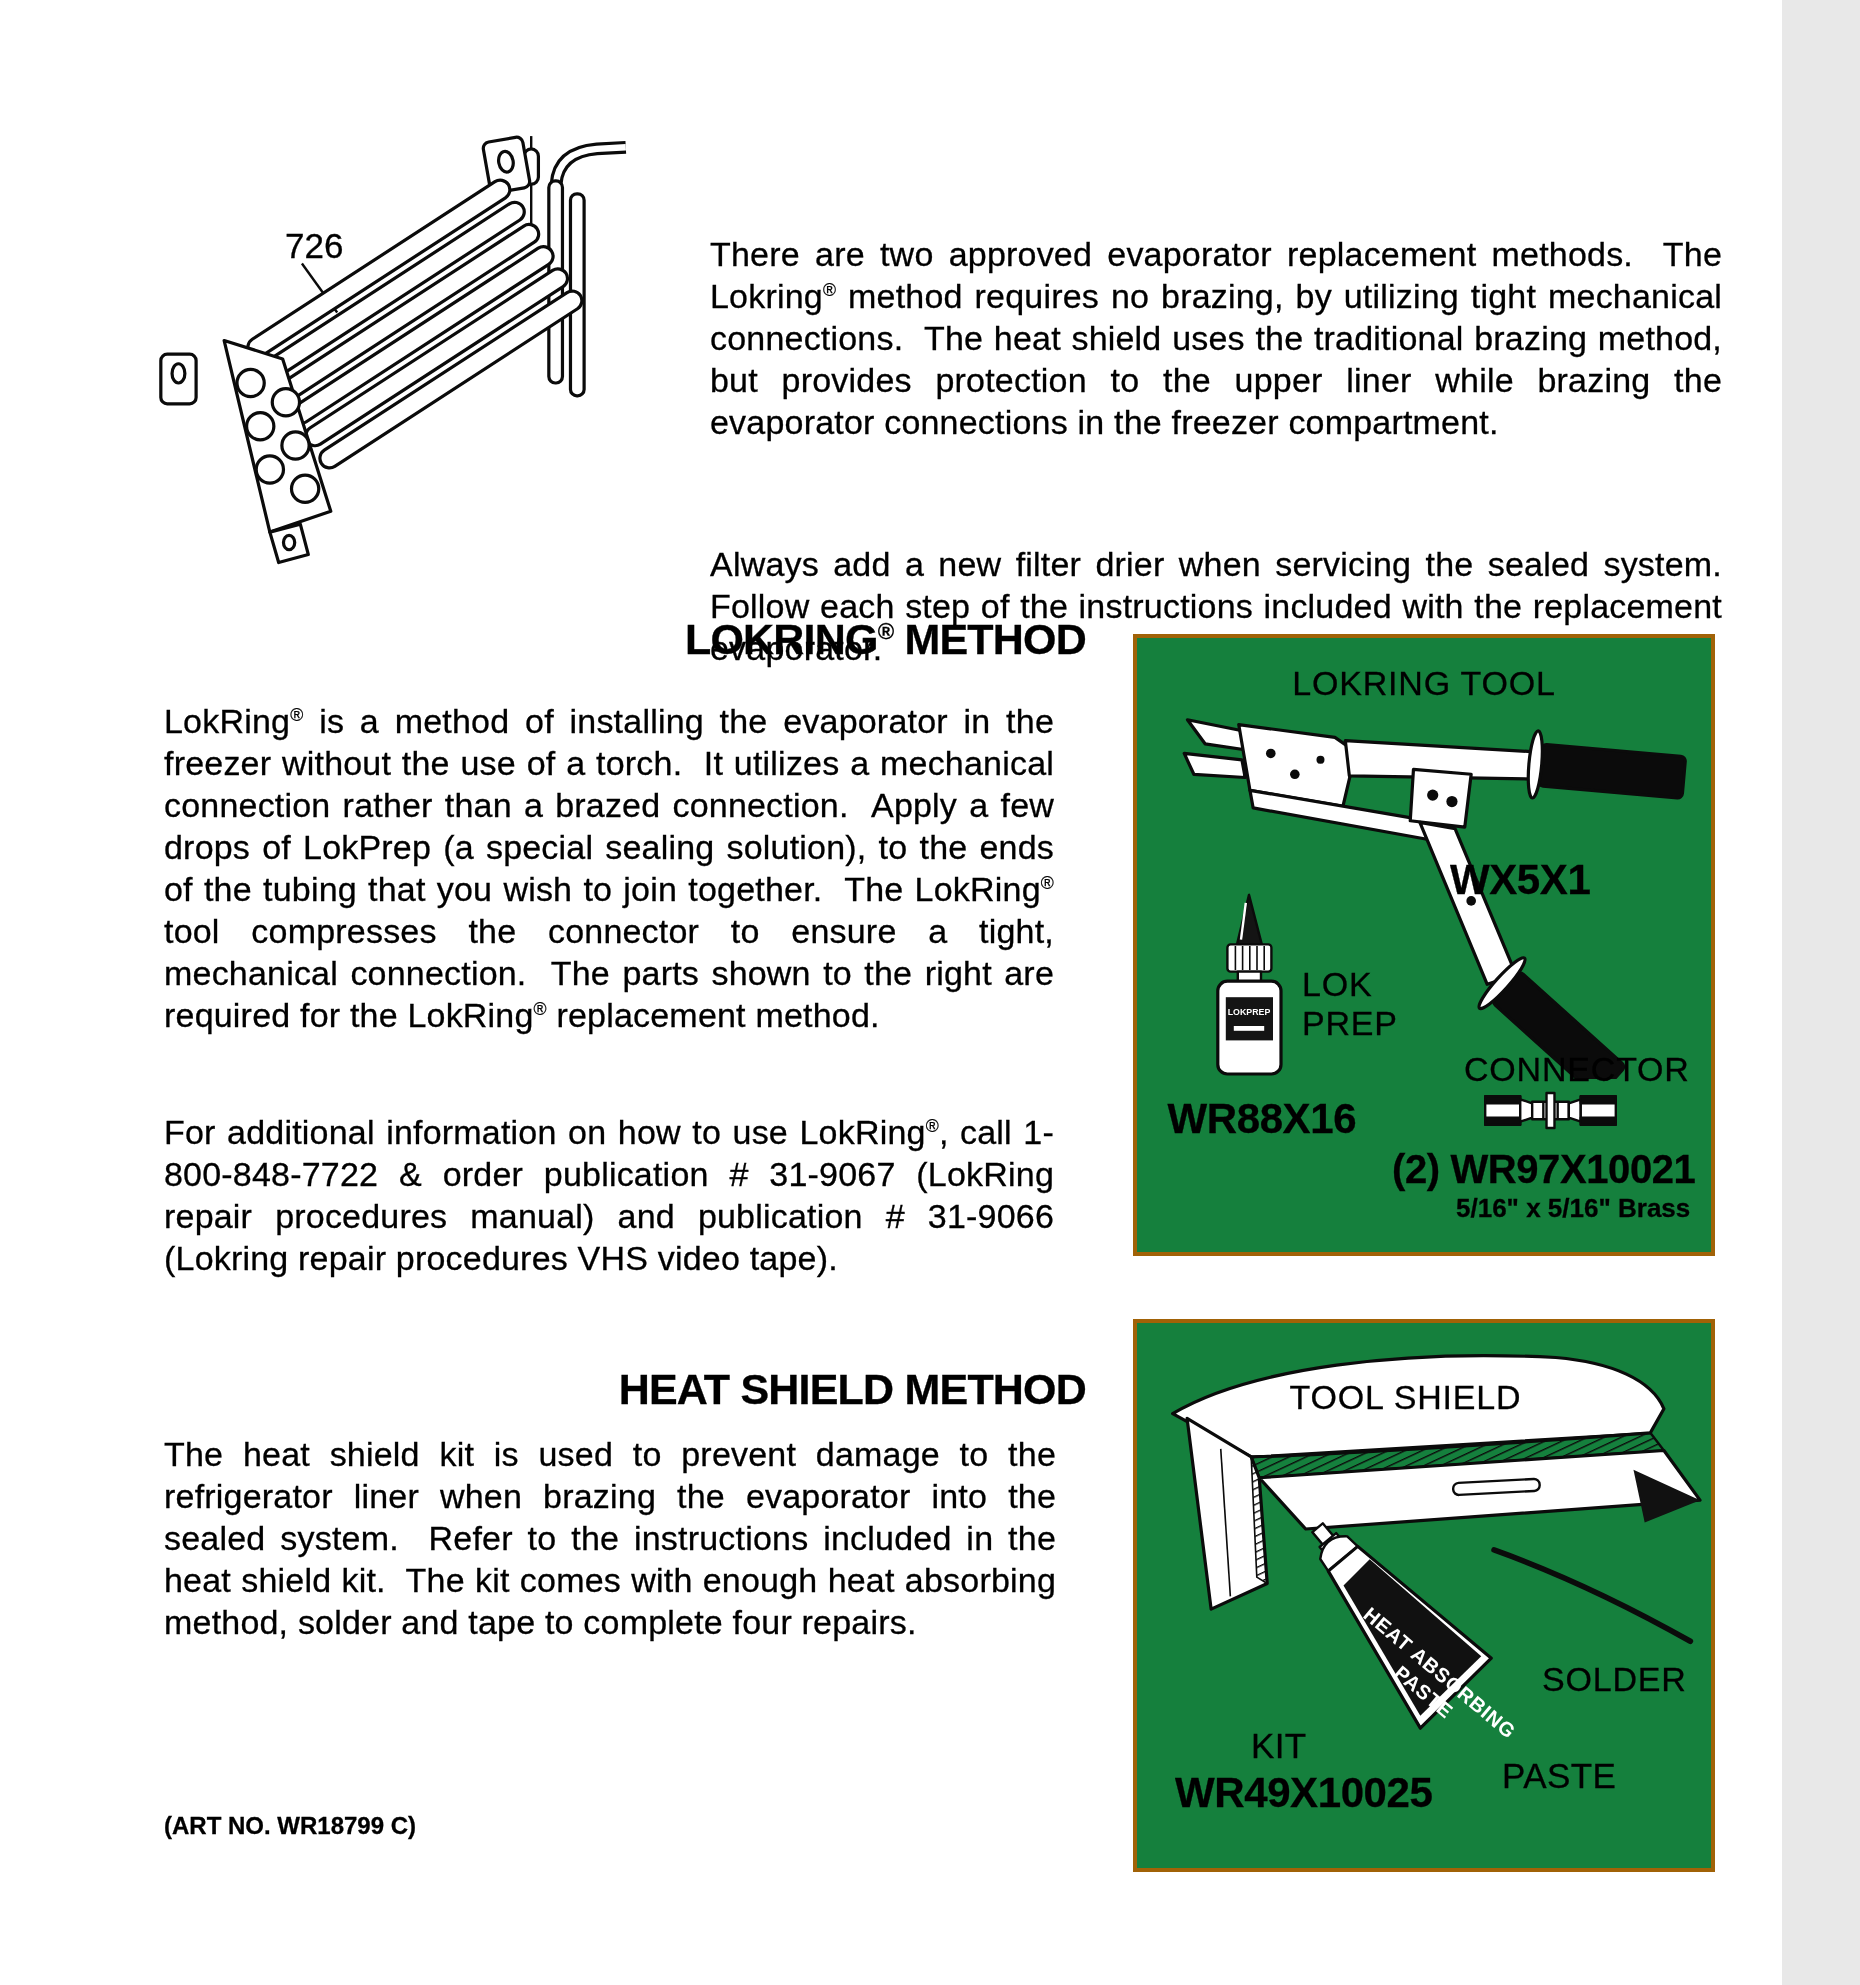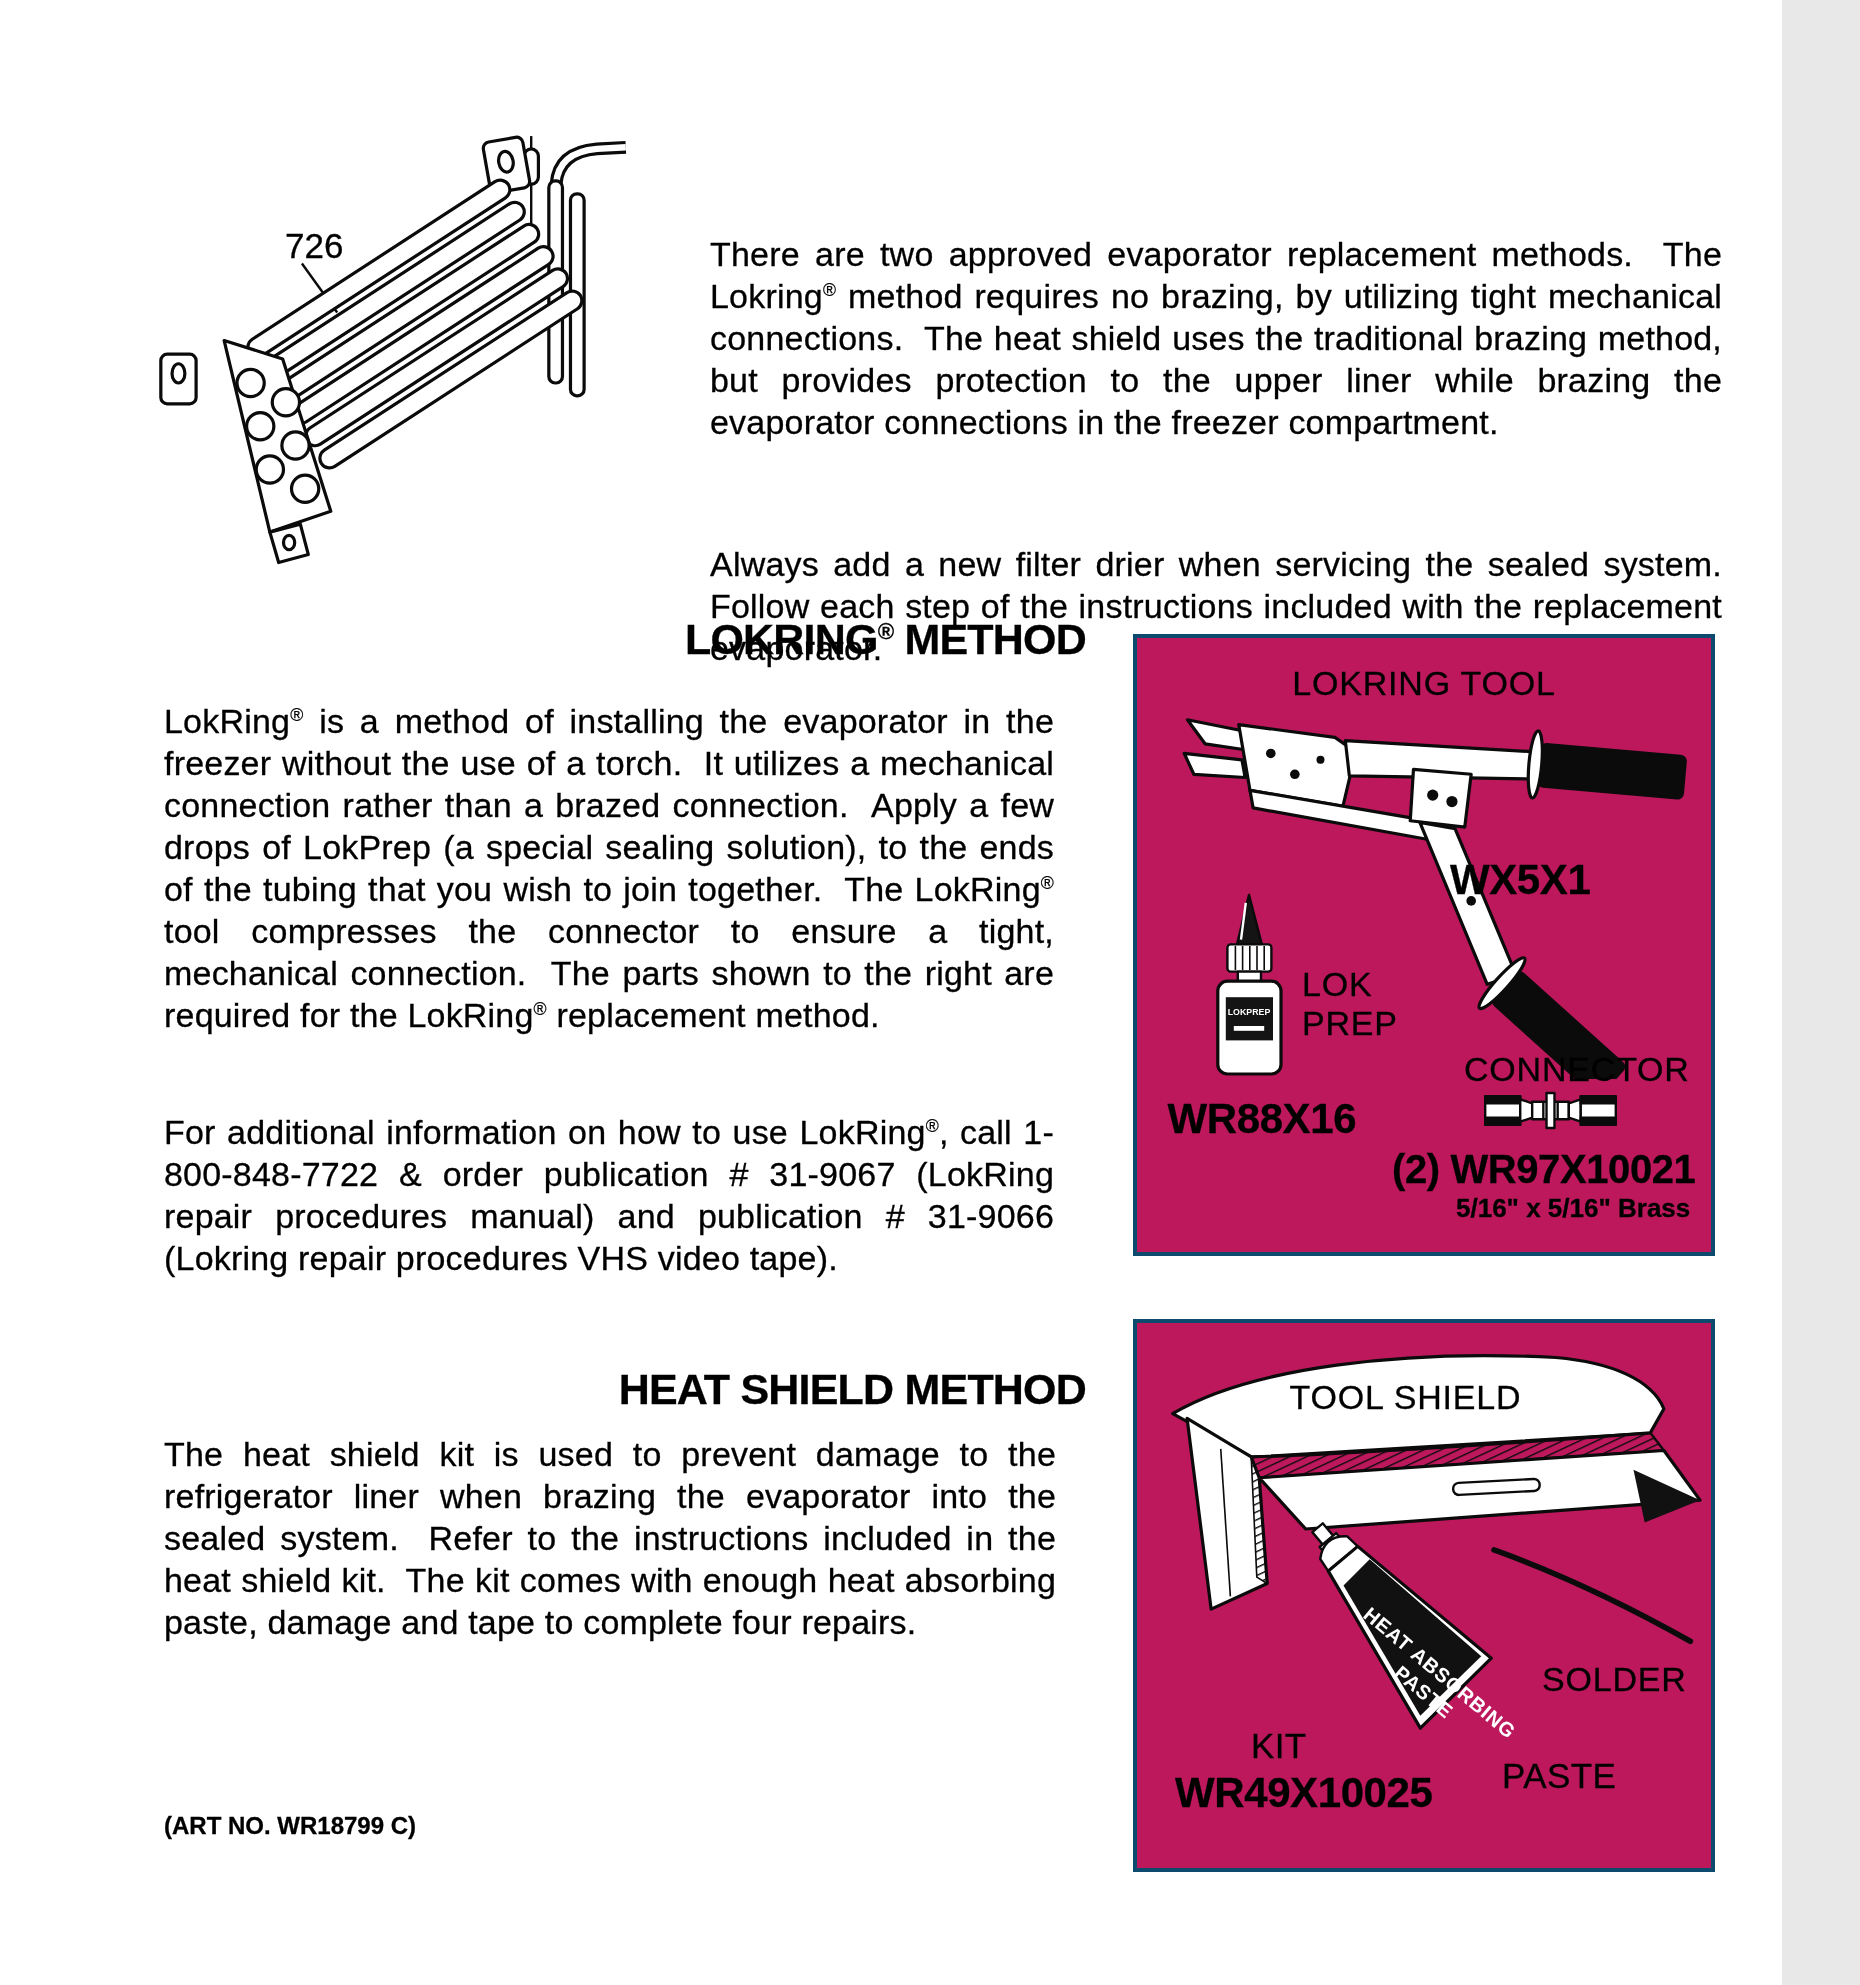--- a/index.html
+++ b/index.html
@@ -5,21 +5,21 @@
   html,body{margin:0;padding:0;background:#e8e8e8;}
   .page{position:relative;width:1782px;height:1985px;background:#ffffff;
         font-family:"Liberation Sans", sans-serif;color:#000;overflow:hidden;
         -webkit-text-stroke:0.3px #000;}
   .abs{position:absolute;}
   .para{font-size:34px;line-height:42px;text-align:justify;white-space:pre-wrap;letter-spacing:0.2px;}
   .para p{margin:0;}
   .para p + p{margin-top:16px;}
   .h1{font-size:43px;font-weight:700;letter-spacing:-0.8px;text-align:right;white-space:nowrap;}
   sup.reg{font-size:0.52em;vertical-align:super;line-height:0;-webkit-text-stroke:0.2px #000;}
-  .box{position:absolute;border:4px solid #0c4a6e;background:#be185d;}
+  .box{position:absolute;border:4px solid #a16207;background:#15803d;}
   .lbl{font-size:34px;letter-spacing:0.8px;white-space:nowrap;}
   .lbl2{font-size:35px;letter-spacing:0.4px;white-space:nowrap;}
   .part{font-weight:700;letter-spacing:-0.4px;white-space:nowrap;}
   .ctr{text-align:center;}
   .callout{font-size:35px;}
   .artno{font-size:24px;font-weight:700;white-space:nowrap;}
   .spec{font-size:26px;font-weight:700;white-space:nowrap;letter-spacing:0;}
   .tube-label{color:#fff;font-weight:700;font-size:20px;line-height:25px;text-align:center;
               letter-spacing:0.8px;width:192px;transform:rotate(40deg);transform-origin:0 0;
               -webkit-text-stroke:0 transparent;}
@@ -152,21 +152,21 @@
         <rect x="122" y="9" width="44" height="36"></rect>
         <rect x="122" y="9" width="44" height="9" fill="#0b0b0b"></rect>
         <rect x="122" y="36" width="44" height="9" fill="#0b0b0b"></rect>
       </g>
     </svg>
     <div class="abs part" style="left:255px;top:509px;font-size:40px">(2) WR97X10021</div>
     <div class="abs spec" style="left:319px;top:555px">5/16" x 5/16" Brass</div>
   </div>
 
   <div class="abs h1" style="left:164px;top:1365px;width:922px">HEAT SHIELD METHOD</div>
-  <div class="abs para" style="left:164px;top:1433px;width:892px">The heat shield kit is used to prevent damage to the refrigerator liner when brazing the evaporator into the sealed system.  Refer to the instructions included in the heat shield kit.  The kit comes with enough heat absorbing paste, damage and tape to complete four repairs.</div>
+  <div class="abs para" style="left:164px;top:1433px;width:892px">The heat shield kit is used to prevent damage to the refrigerator liner when brazing the evaporator into the sealed system.  Refer to the instructions included in the heat shield kit.  The kit comes with enough heat absorbing method, solder and tape to complete four repairs.</div>
 
   <div class="box" style="left:1133px;top:1319px;width:574px;height:545px">
     <svg class="abs" style="left:2.4px;top:20px" width="569" height="465" viewBox="0 0 710 580">
       <defs>
         <pattern id="hatch" width="9" height="9" patternUnits="userSpaceOnUse" patternTransform="rotate(65)">
           <line x1="0" y1="0" x2="0" y2="9" stroke="#0b0b0b" stroke-width="3.5"></line>
         </pattern>
       </defs>
       <g fill="#fff" stroke="#0b0b0b" stroke-width="4" stroke-linejoin="round">
 

